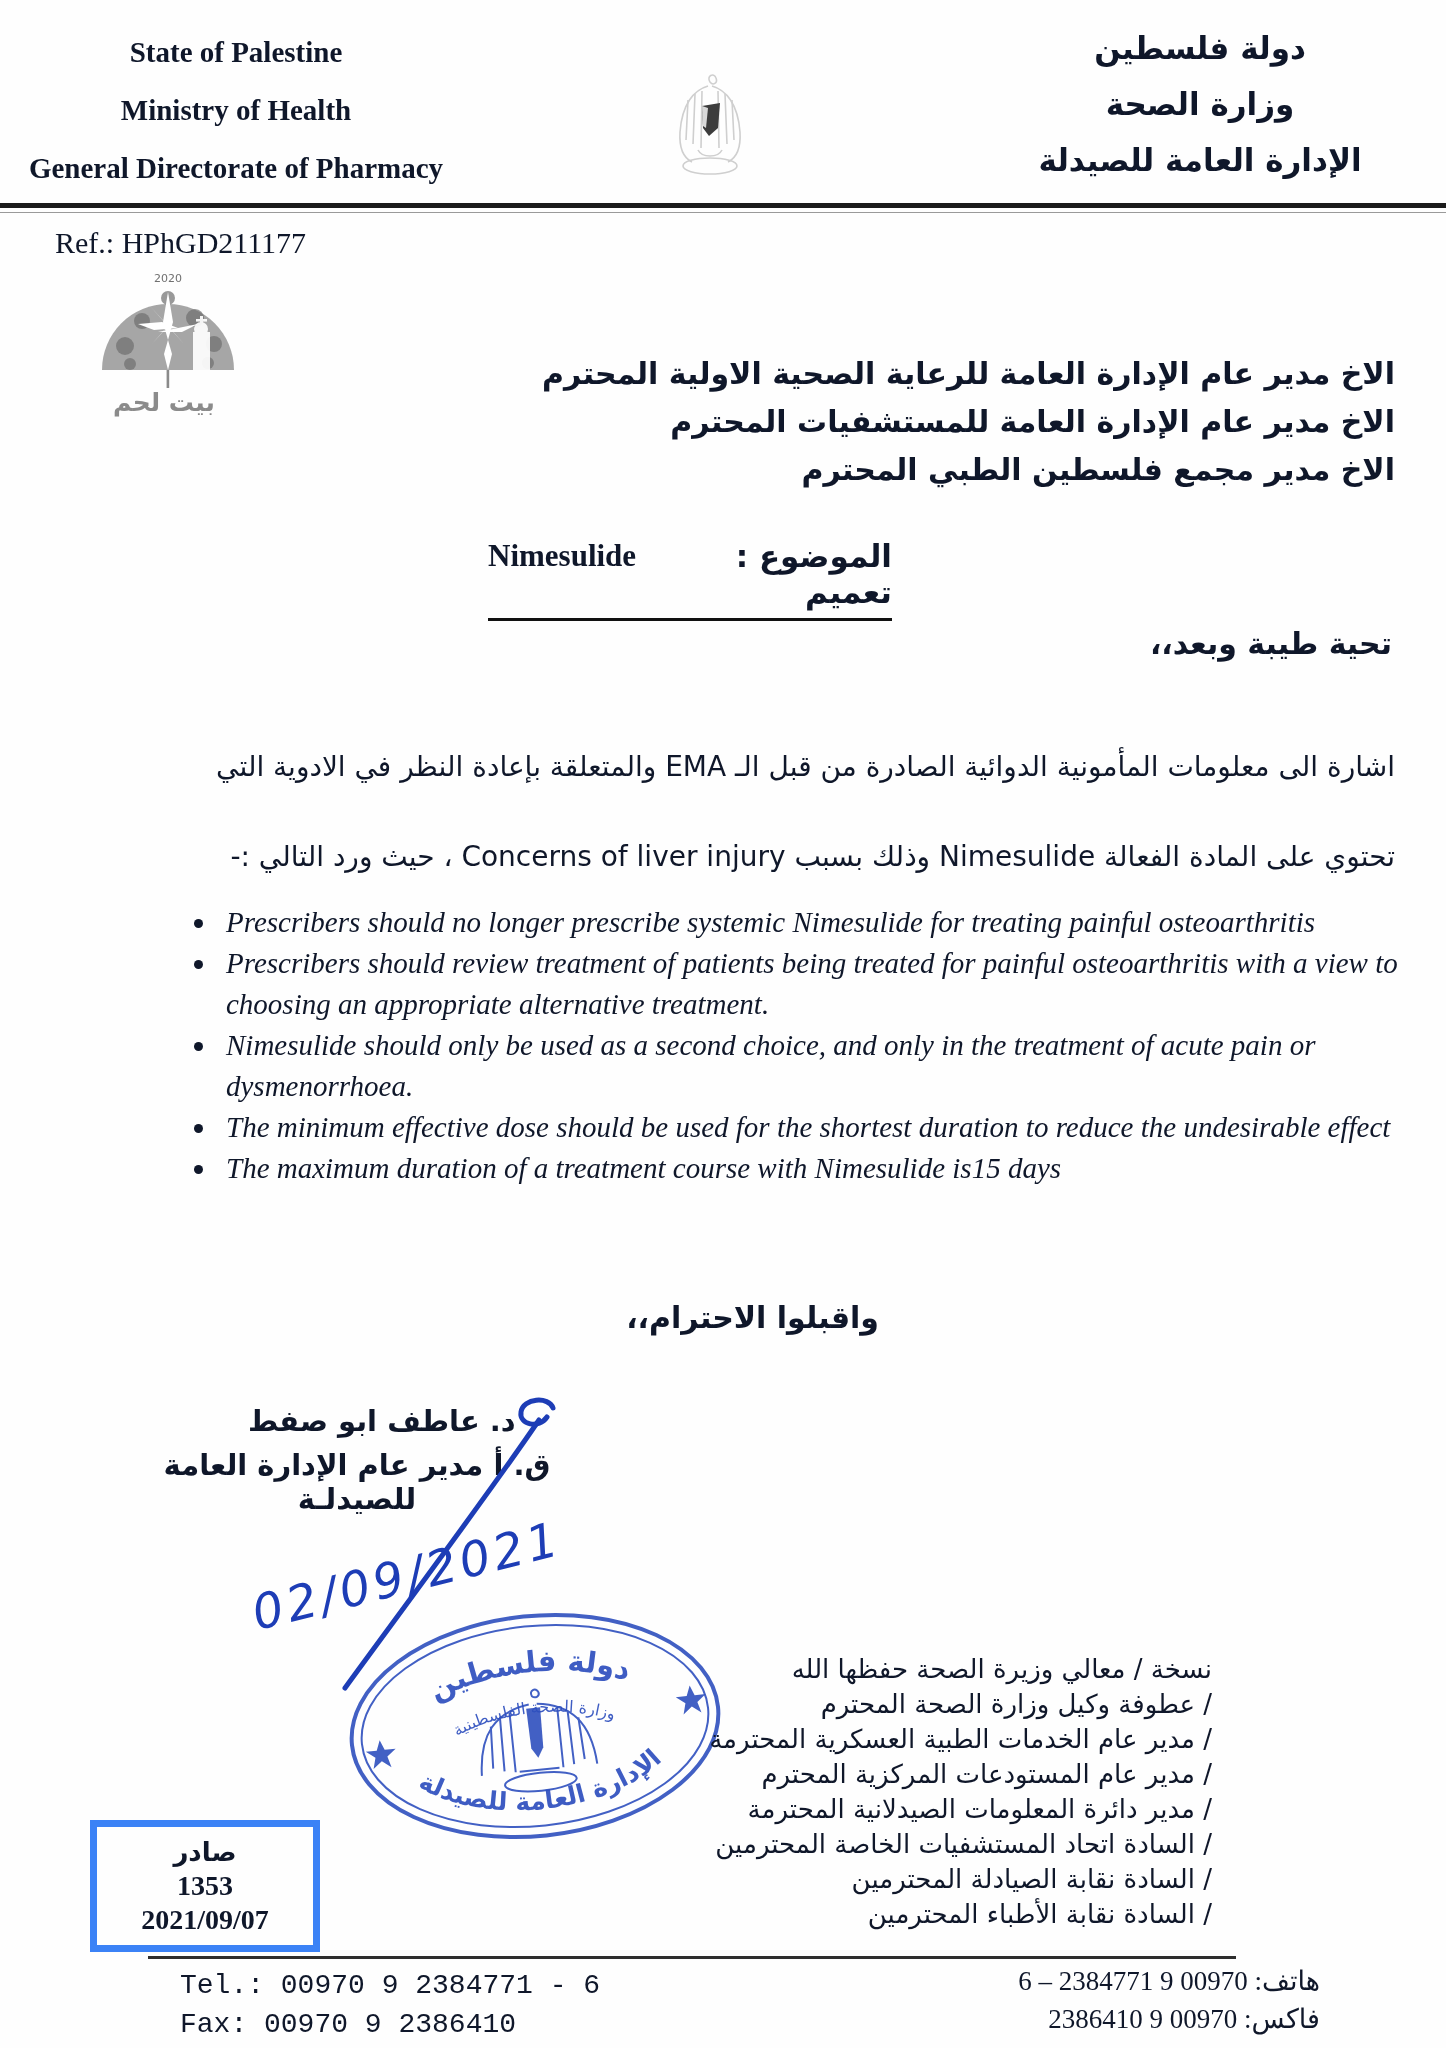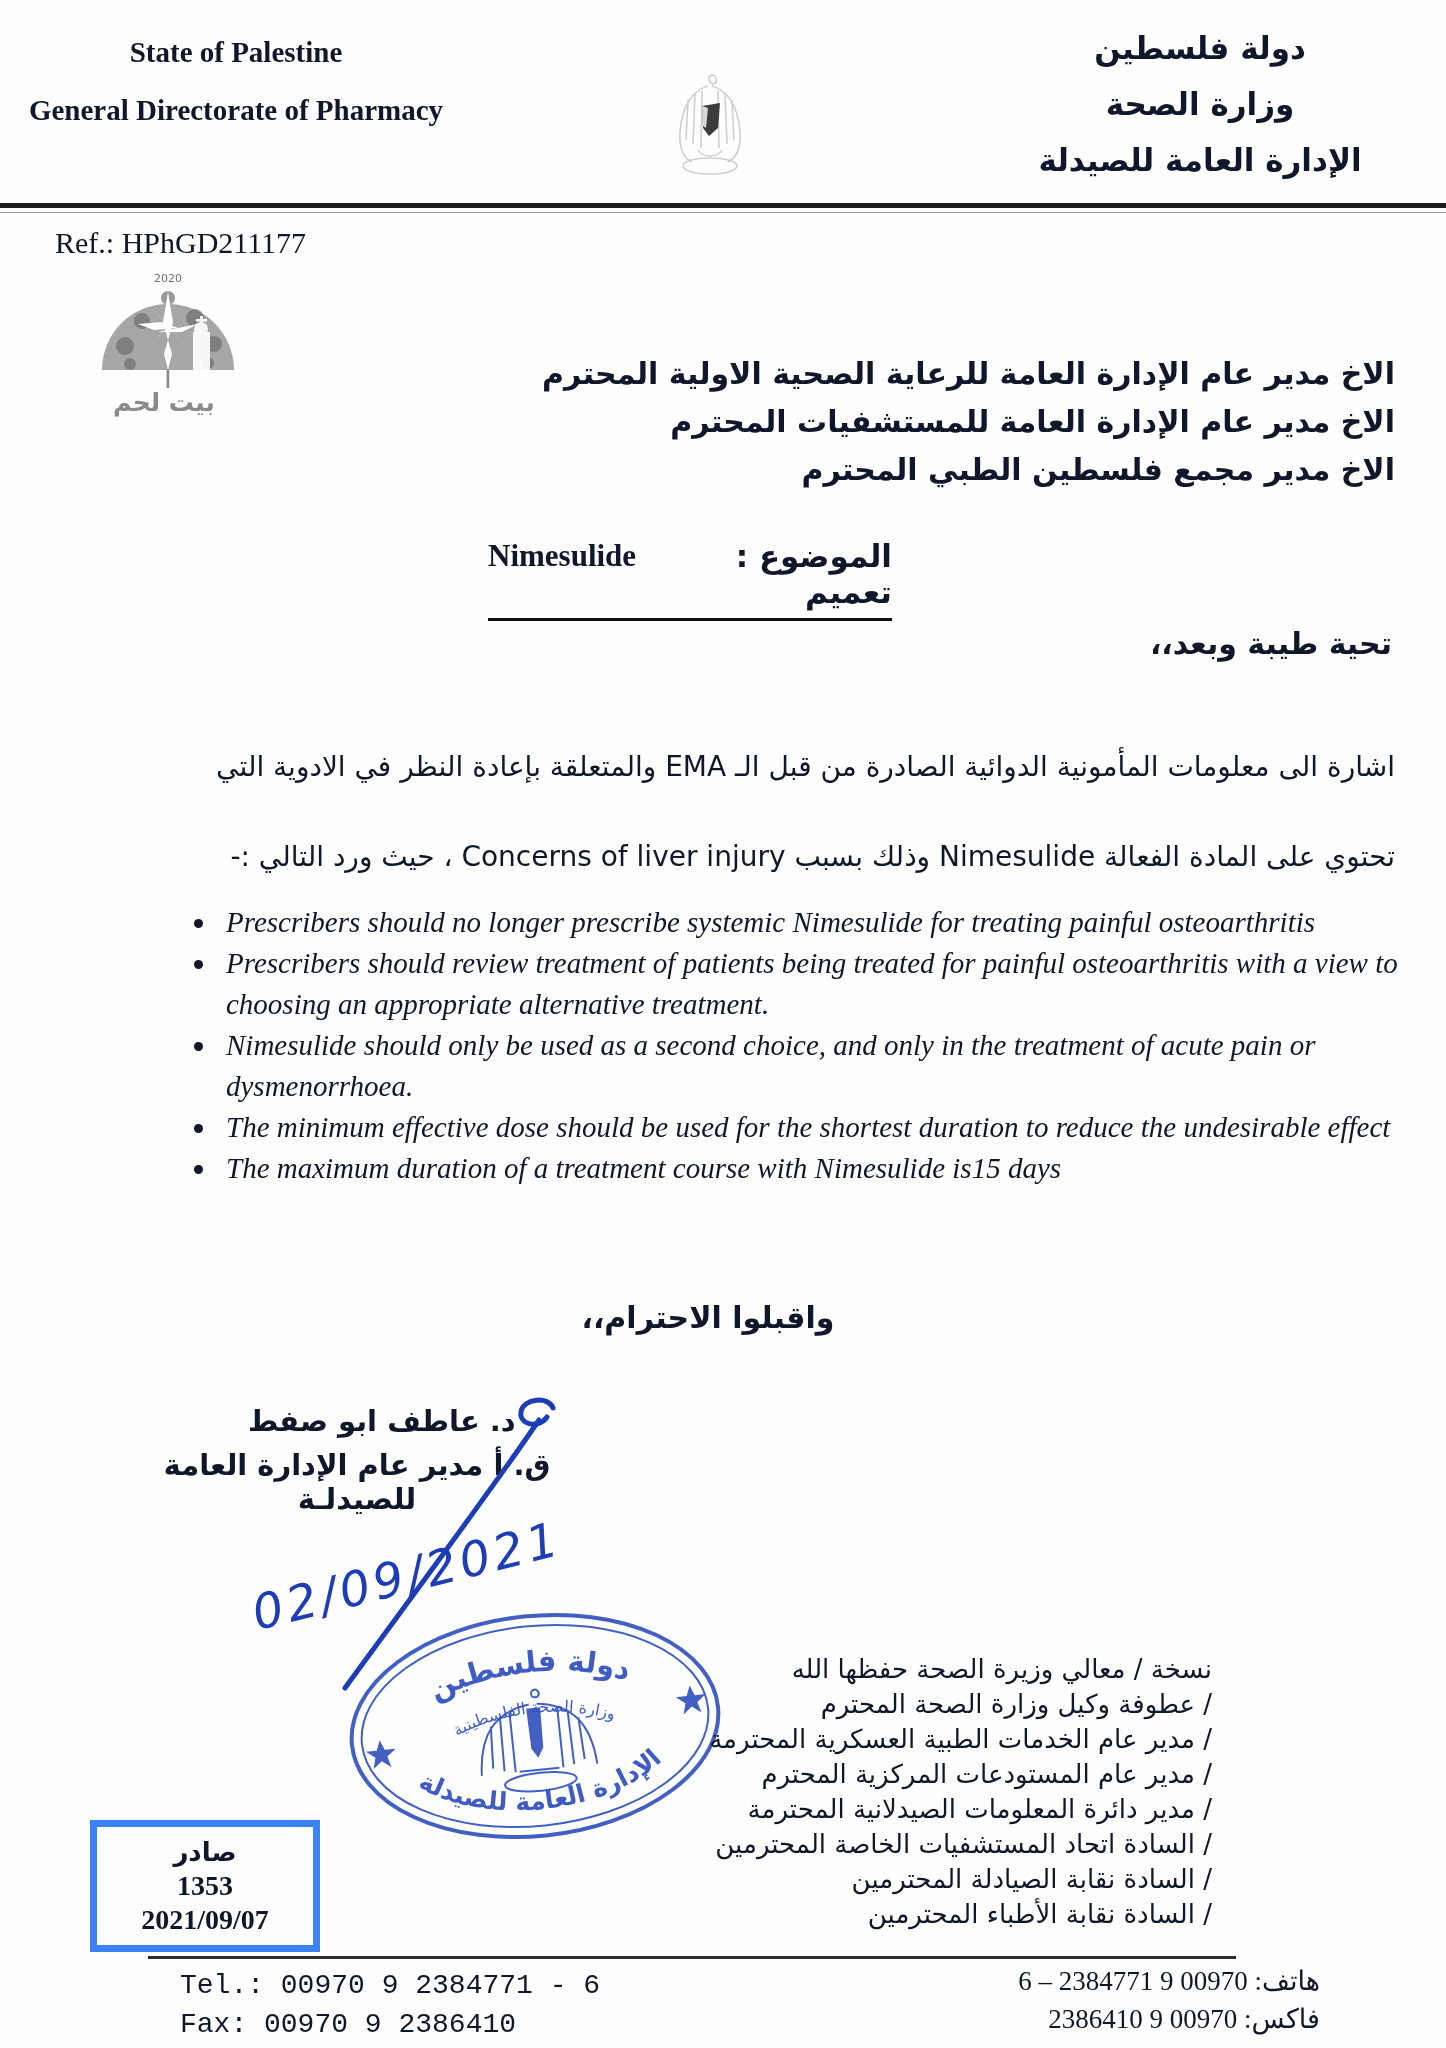--- a/index.html
+++ b/index.html
@@ -31,21 +31,21 @@
 
   .intro-line{right:51px;text-align:right;direction:rtl;font-size:28px;white-space:nowrap;}
   .intro-1{top:750px;}
   .intro-2{top:840px;}
 
   
   .bullets{left:168px;top:886px;width:1205px;margin:16px;padding:0 0 0 34px;
            font-size:29px;line-height:41px;font-style:italic;}
   .bullets li{margin:0;padding-left:8px;}
 
-  .closing{left:555px;top:1300px;width:306px;text-align:center;font-weight:bold;font-size:30px;direction:rtl;}
+  .closing{left:573px;top:1300px;width:306px;text-align:right;font-weight:bold;font-size:30px;direction:rtl;}
 
   .sig-name{left:248px;top:1404px;width:316px;text-align:left;font-weight:bold;font-size:29px;direction:rtl;}
   .sig-title{left:142px;top:1448px;width:430px;text-align:center;font-weight:bold;font-size:29px;direction:rtl;}
 
   .hand-svg{left:233px;top:1392px;}
   .stamp-svg{left:345px;top:1606px;transform:rotate(-6deg);}
 
   
   .cc{right:234px;top:1652px;width:640px;direction:rtl;text-align:right;font-size:26px;line-height:35px;}
 
@@ -60,20 +60,21 @@
   .foot-ar{right:126px;top:1962px;font-family:Liberation Serif, serif;font-size:27px;line-height:38px;
            direction:rtl;text-align:right;}
 </style>
 </head>
 <body>
 
 <div class="page">
 
   <div class="abs hdr-en">
     <div>State of Palestine</div>
+    <div>Ministry of Health</div>
     <div>General Directorate of Pharmacy</div>
   </div>
 
   <svg class="abs" style="left:664px;top:70px;" width="92" height="110" viewBox="0 0 92 110">
     <g stroke="#cfcfcf" fill="none" stroke-width="1.6">
       <path d="M46,12 c-4,-6 4,-10 6,-4 c2,5 -3,8 -6,4 z"></path>
       <path d="M44,16 C30,20 18,34 16,62 C15,78 20,88 28,92"></path>
       <path d="M48,16 C62,20 74,34 76,62 C77,78 72,88 64,92"></path>
       <path d="M24,30 L22,70 M31,24 L29,74 M38,21 L37,78 M54,21 L55,78 M61,24 L63,74 M68,30 L70,70"></path>
       <ellipse cx="46" cy="96" rx="27" ry="8"></ellipse>

